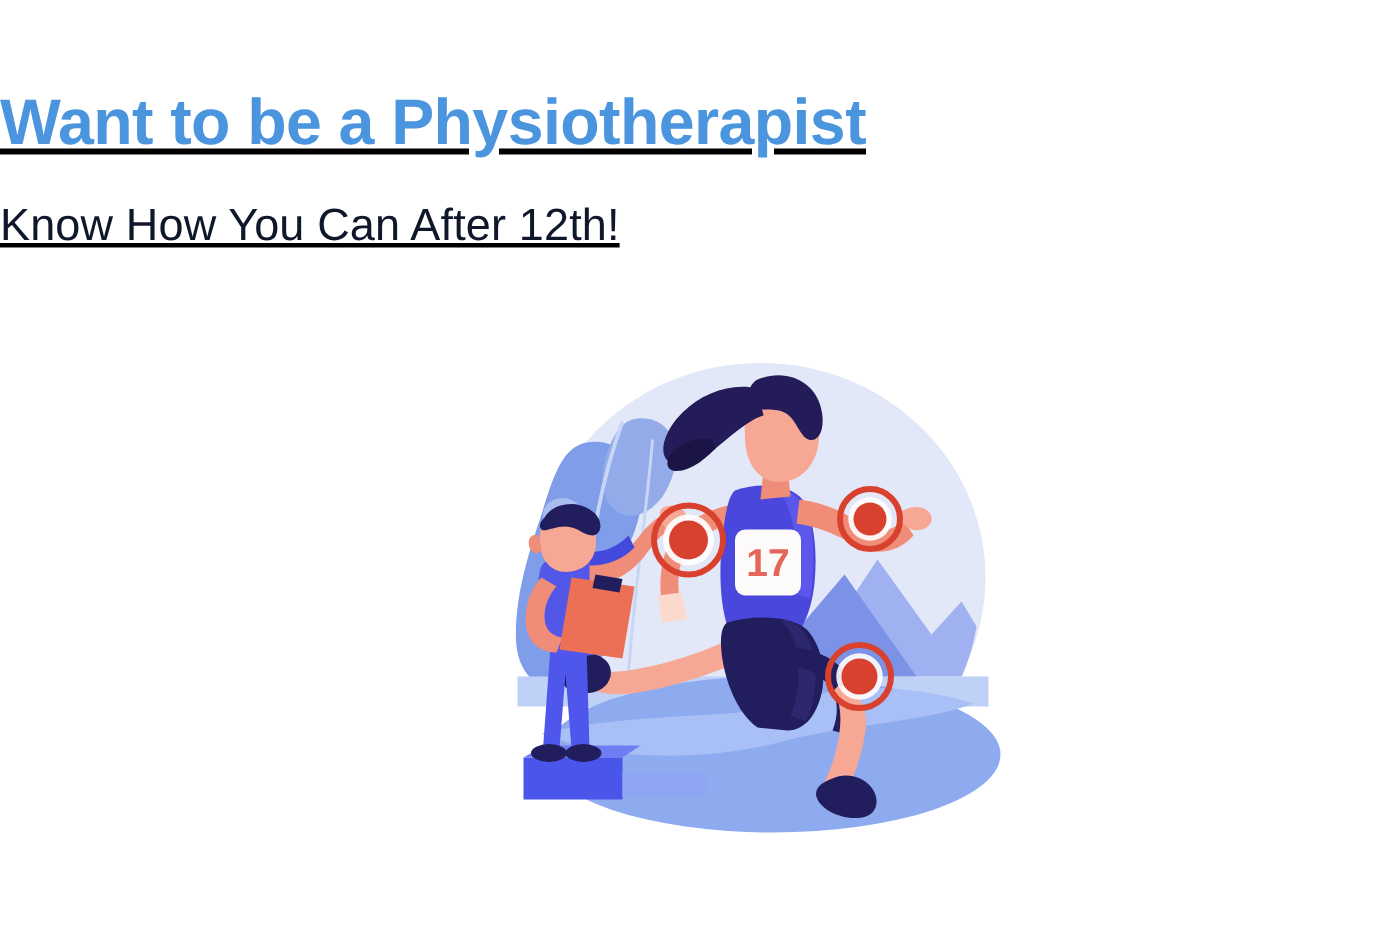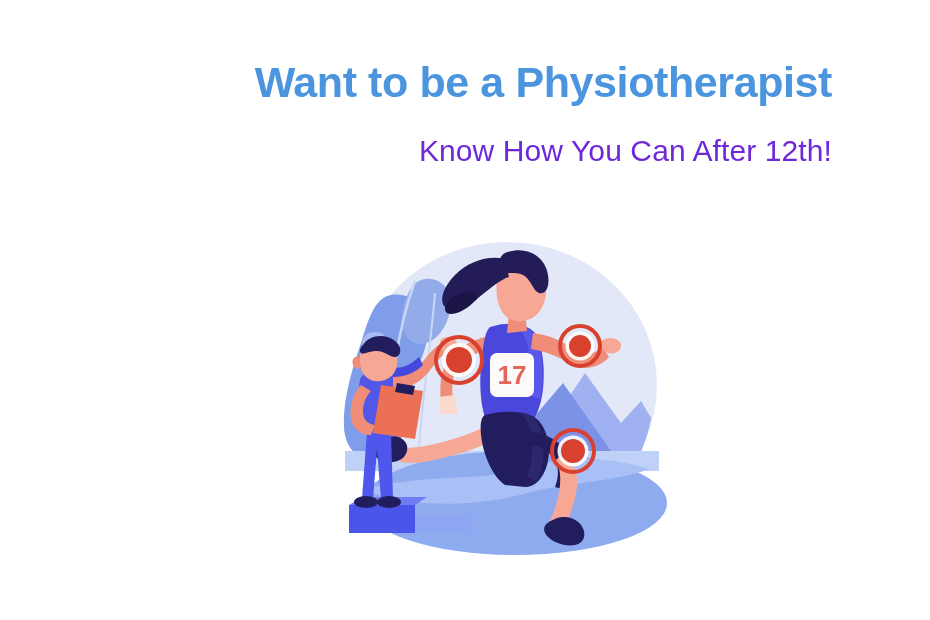--- a/index.html
+++ b/index.html
@@ -19,40 +19,41 @@
     width: 930px;
     height: 620px;
     background: #ffffff;
     box-sizing: border-box;
   }
   .headline-block {
     position: absolute;
     top: 58px;
     left: 0;
     width: 832px;
-    text-align: right;
+    text-align: left;
+    text-decoration: underline;
   }
   .headline {
     margin: 0;
     font-family: "Liberation Sans", sans-serif;
     font-size: 43px;
     font-weight: bold;
     letter-spacing: -0.4px;
     color: #4a95de;
     line-height: 1.15;
     white-space: nowrap;
   }
   .subheadline {
     margin: 0;
     padding-top: 26px;
     font-family: "Liberation Sans", sans-serif;
     font-size: 30px;
     font-weight: normal;
     letter-spacing: 0.1px;
-    color: #6d28d9;
+    color: #0f172a;
     line-height: 1.2;
     white-space: nowrap;
   }
   .illustration-wrap {
     position: absolute;
     left: 319px;
     top: 235px;
     width: 360px;
     height: 330px;
   }

